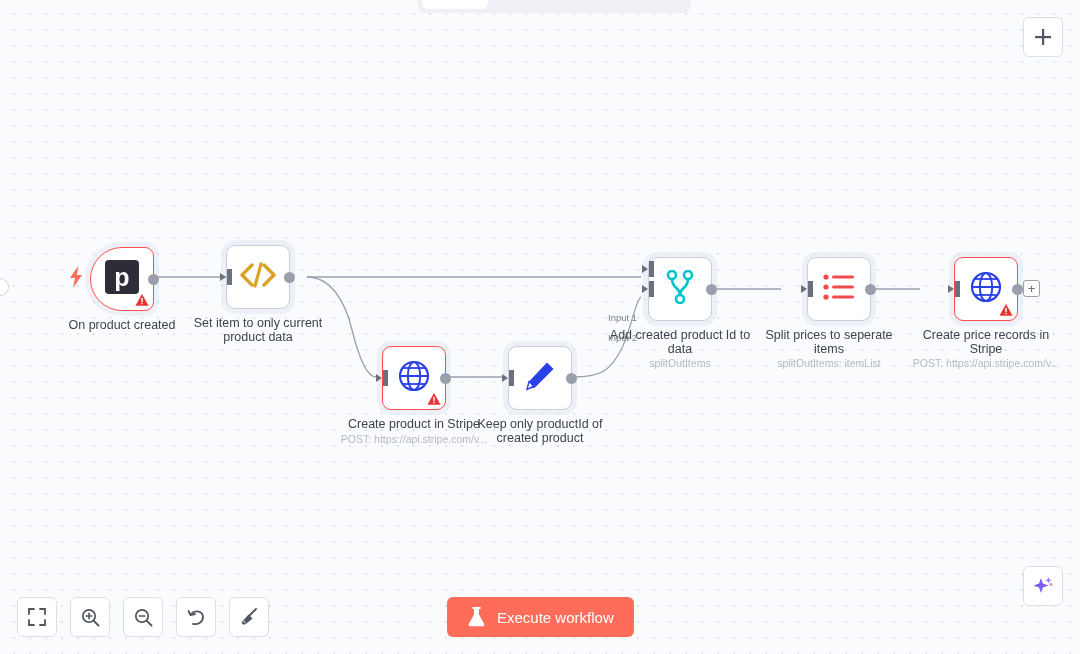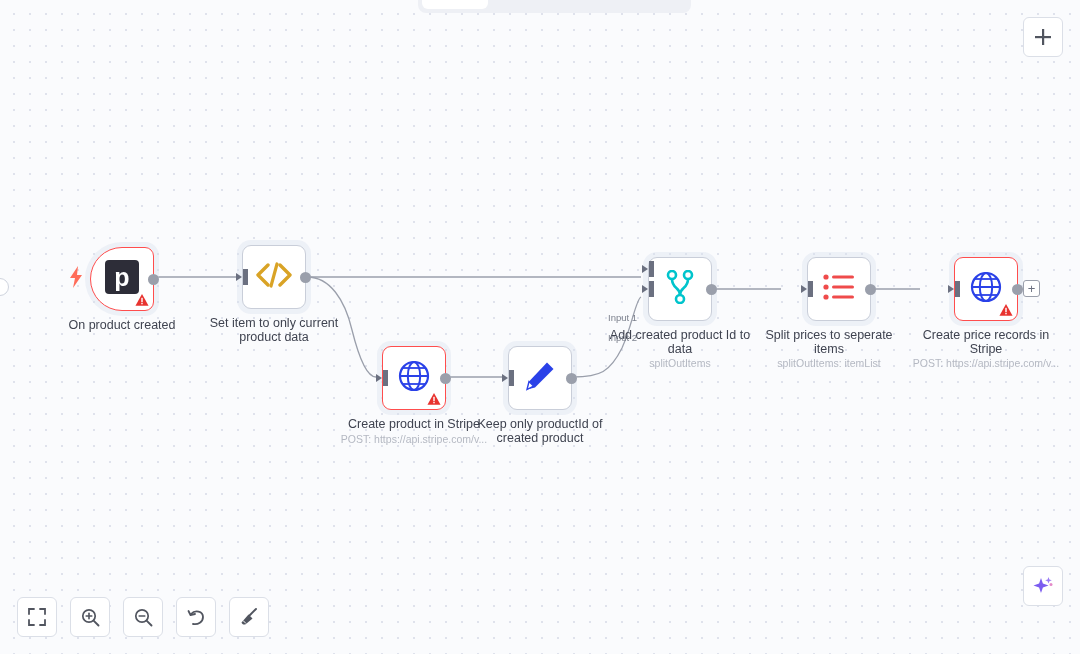--- a/index.html
+++ b/index.html
@@ -221,21 +221,21 @@
       <svg class="warn-tri" viewBox="0 0 16 16">
         <path d="M8 1 L15.5 14.5 L0.5 14.5 Z" fill="#e8332f"></path>
         <rect x="7.2" y="5.5" width="1.6" height="5" fill="#fff"></rect>
         <rect x="7.2" y="11.3" width="1.6" height="1.6" fill="#fff"></rect>
       </svg>
       <div class="endpoint-dot" style="right:-5.5px;"></div>
     </div>
     <div class="node-label">On product created</div>
   </div>
 
-  <div class="node" style="left:242px; top:245px;">
+  <div class="node" style="left:226px; top:245px;">
     <div class="node-box">
       <div>
         <svg width="36" height="26" viewBox="0 0 36 26">
           <path d="M12 3 L2 13 L12 23" stroke="#d9a326" stroke-width="3.4" fill="none" stroke-linecap="round" stroke-linejoin="round"></path>
           <path d="M24 3 L34 13 L24 23" stroke="#d9a326" stroke-width="3.4" fill="none" stroke-linecap="round" stroke-linejoin="round"></path>
           <path d="M21 2 L15 24" stroke="#d9a326" stroke-width="3.2" fill="none" stroke-linecap="round"></path>
         </svg>
       </div>
       <svg class="in-arrow" style="left:-7px;" viewBox="0 0 12 16">
         <rect x="7" y="0" width="5" height="16" fill="#6b7080"></rect>
@@ -421,14 +421,21 @@
     <div class="tb-btn">
       <svg width="20" height="20" viewBox="0 0 20 20">
         <path d="M17 2 L10 9" stroke="#51555f" stroke-width="1.9" stroke-linecap="round"></path>
         <path d="M9.5 7.5 L13.5 11.5 L7 17 C5 18.5 3 17 2.5 15.5 Z" fill="#51555f"></path>
         <path d="M4 13.5 L7 16.5" stroke="#ffffff" stroke-width="1"></path>
       </svg>
     </div>
 
   </div>
 
+  <button id="execute-workflow-btn">
+    <svg width="19" height="20" viewBox="0 0 19 20">
+      <path d="M7 1 L7 7.5 L1.8 17 C1.2 18.3 2 19.2 3.2 19.2 L15.8 19.2 C17 19.2 17.8 18.3 17.2 17 L12 7.5 L12 1 Z" fill="#ffffff"></path>
+      <rect x="5.2" y="0" width="8.6" height="2" rx="1" fill="#ffffff"></rect>
+    </svg>
+    <span>Execute workflow</span>
+  </button>
 
 </div>
 
 </body></html>

